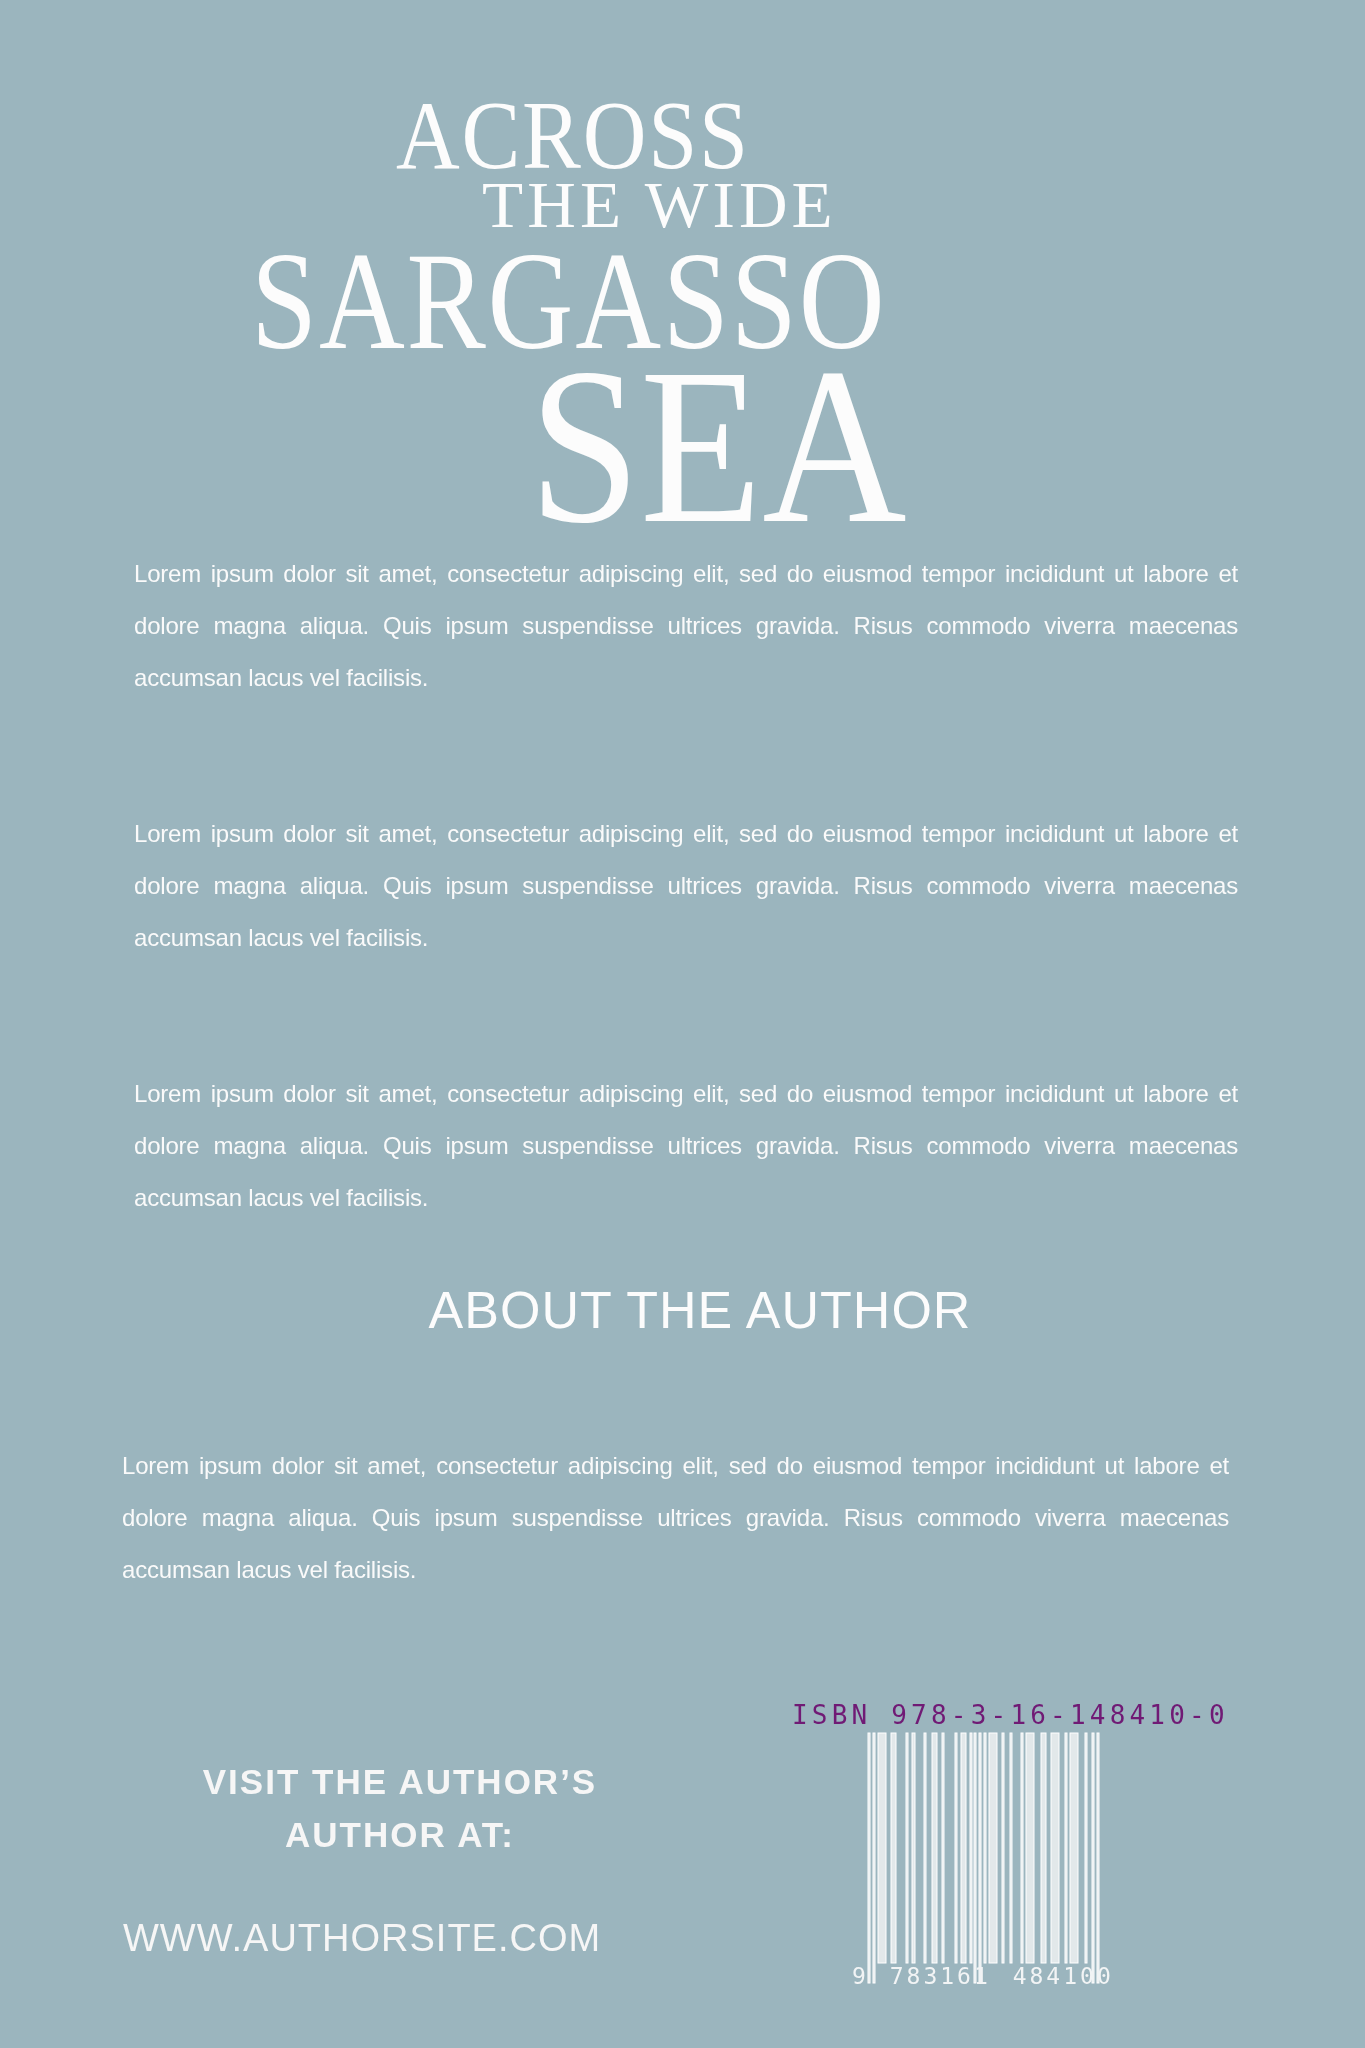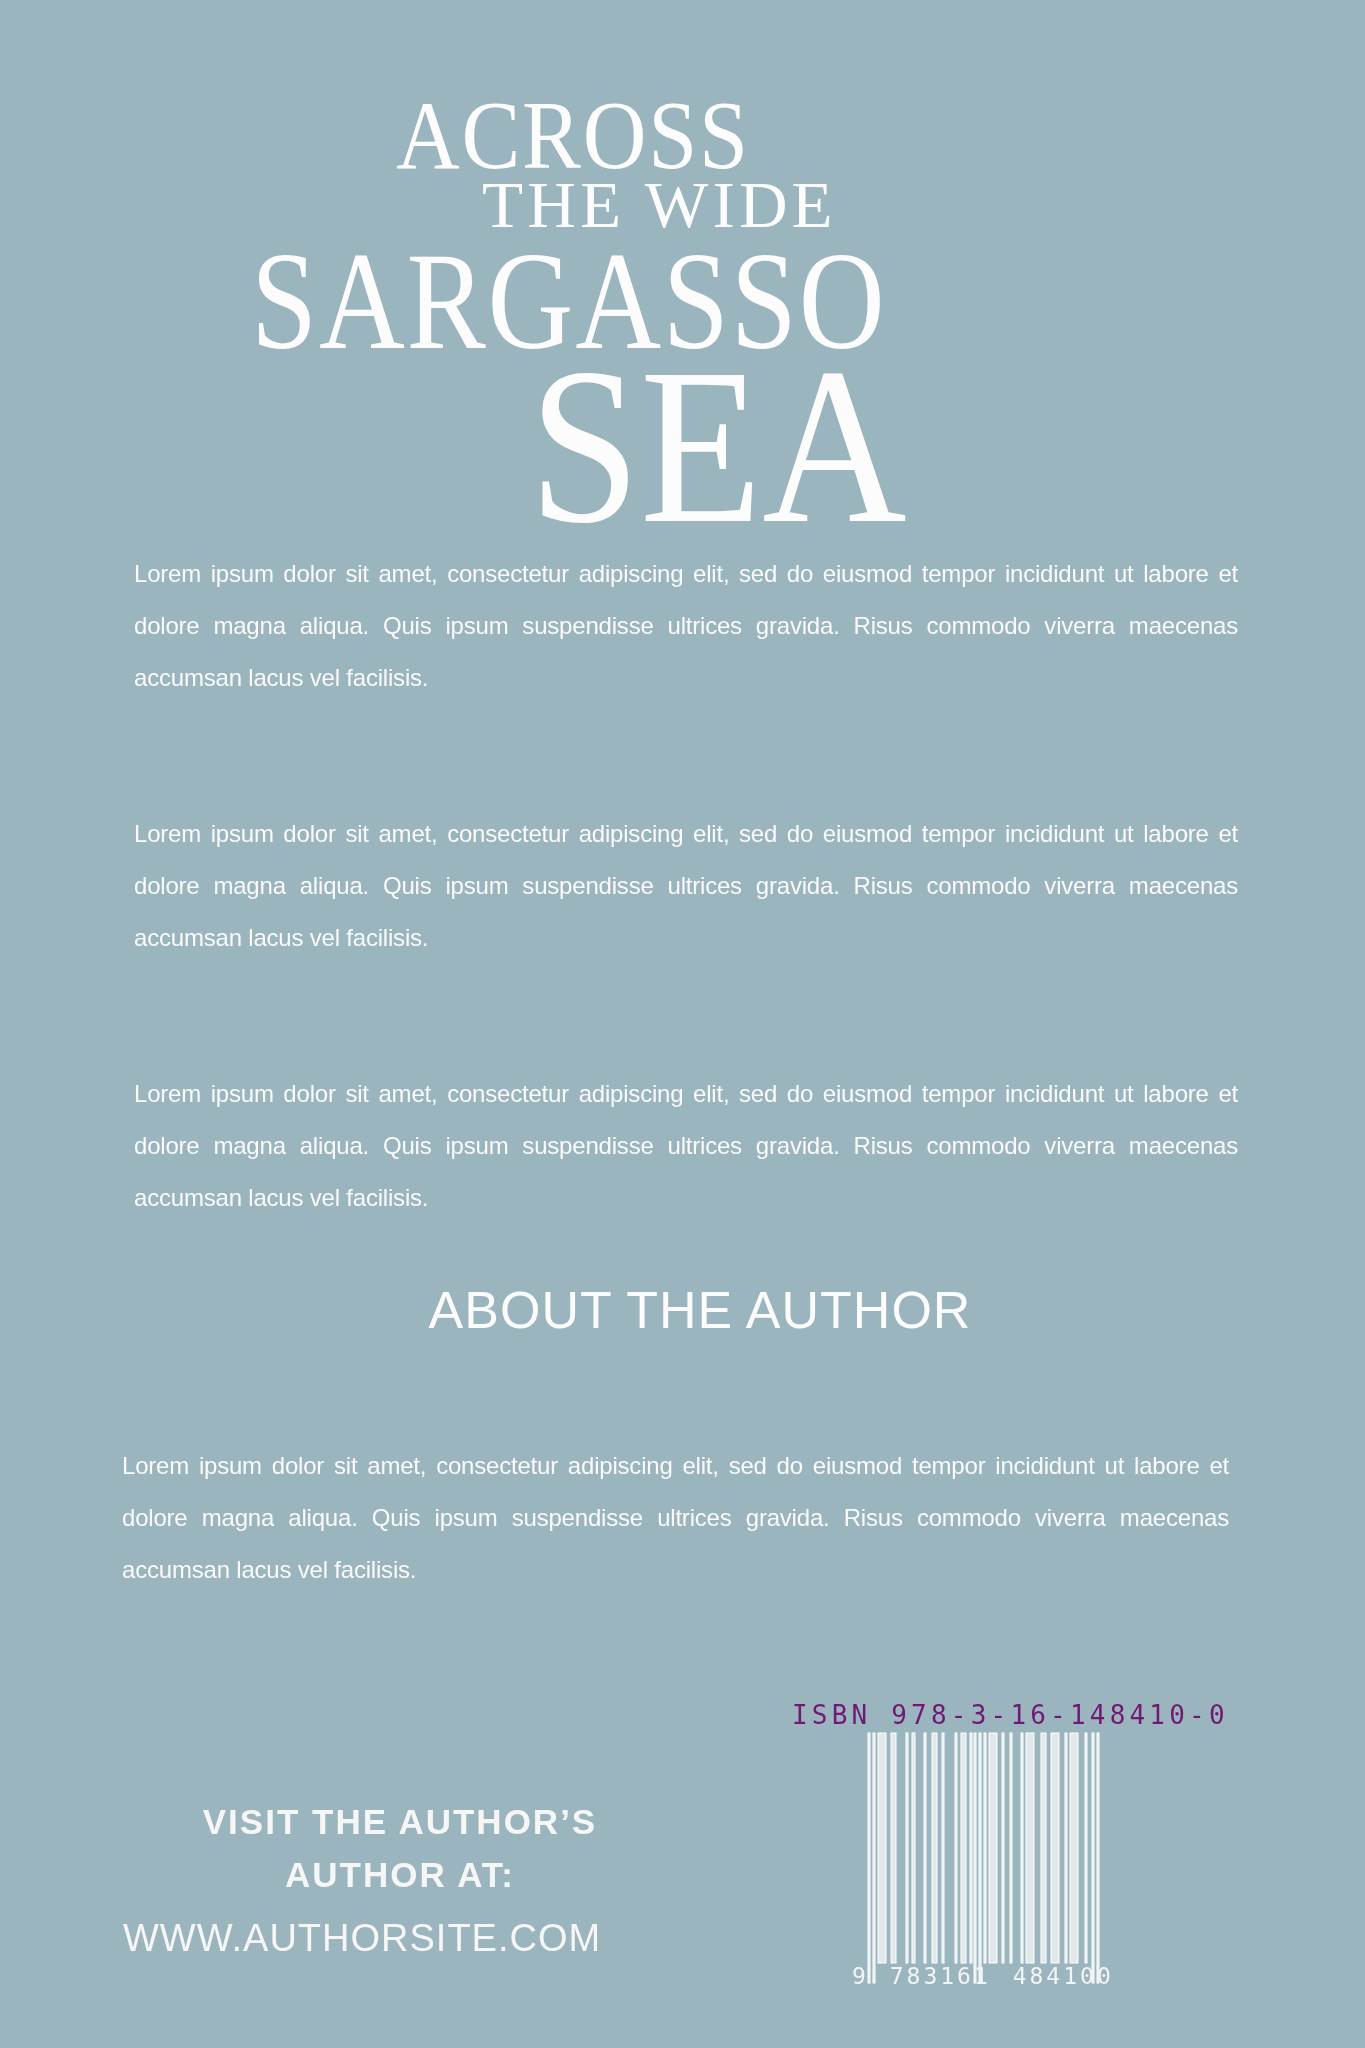--- a/index.html
+++ b/index.html
@@ -9,21 +9,21 @@
   #t1 { left:396px; top:86px; font-size:98px; letter-spacing:2px; transform:scaleX(0.9); }
   #t2 { left:482px; top:172px; font-size:66px; letter-spacing:4px; transform:scaleX(1.02); }
   #t3 { left:251px; top:231px; font-size:140px; letter-spacing:2px; transform:scaleX(0.85); }
   #t4 { left:529px; top:335px; font-size:222px; letter-spacing:0px; transform:scaleX(0.9); }
   .para { font-family:"Liberation Sans", sans-serif; font-size:24px; line-height:52px; text-align:justify; text-align-last:left; color:#FAFAFA; letter-spacing:-0.2px; }
   .para-block { left:134px; width:1104px; }
   #p1 { top:548px; } #p2 { top:808px; } #p3 { top:1068px; }
   #about-title { left:0; width:1306px; text-align:center; top:1280px; font-family:"Liberation Sans", sans-serif; font-size:52px; letter-spacing:1px; color:#FCFCFC;margin-left:47px; }
   #about-body { left:122px; width:1107px; top:1440px; }
   .visit { font-family:"Liberation Sans", sans-serif; font-weight:bold; font-size:35px; color:#F6F6F6; letter-spacing:2px; text-align:center; width:480px; left:160px; line-height:53px; }
-  #visit { top:1755px;margin-top:40px; }
+  #visit { top:1755px; }
   #url { left:123px; top:1917px; font-family:"Liberation Sans", sans-serif; font-size:38px; color:#F6F6F6; letter-spacing:1px; white-space:nowrap; }
   #isbn-text { left:792px; top:1700px; font-family:"DejaVu Sans Mono", monospace; font-size:26px; color:#701a75; letter-spacing:4.2px; white-space:nowrap; }
   #barcode { left:860px; top:1730px; width:300px; height:265px; }
   #barcode-digits { font-family:"DejaVu Sans Mono", monospace; font-size:23px; color:#F2F4F5; white-space:nowrap; }
 </style>
 </head>
 <body>
 
 <div class="abs title" id="t1">ACROSS</div>
 <div class="abs title" id="t2">THE WIDE</div>

